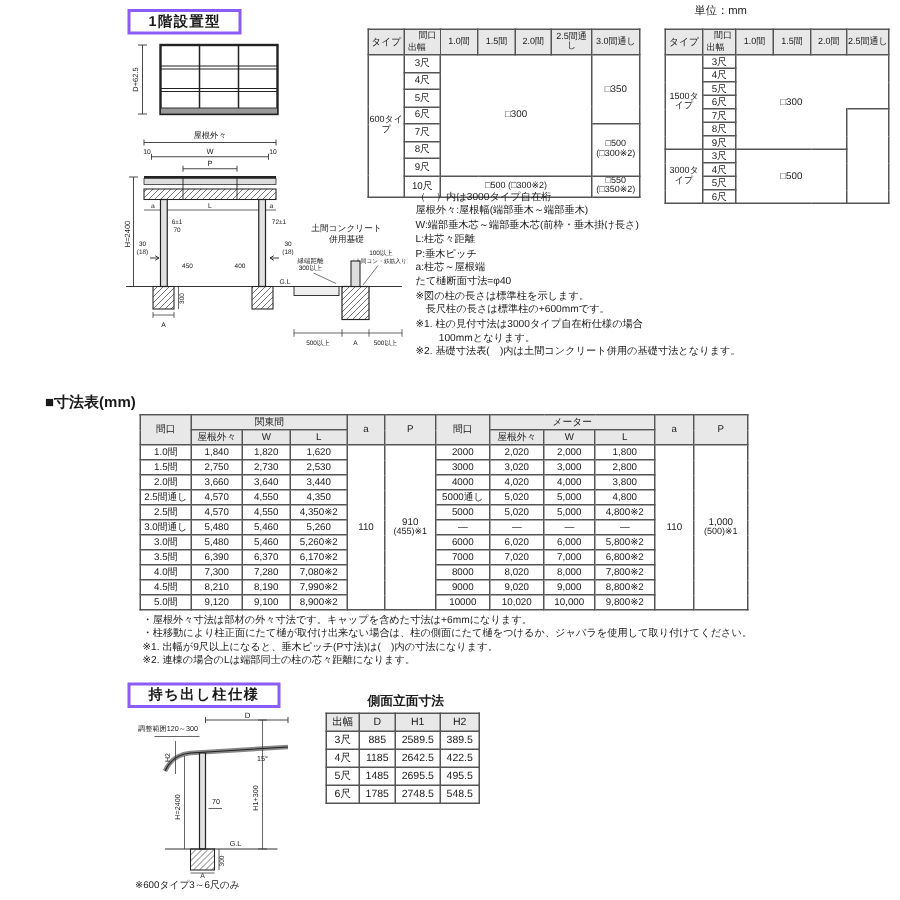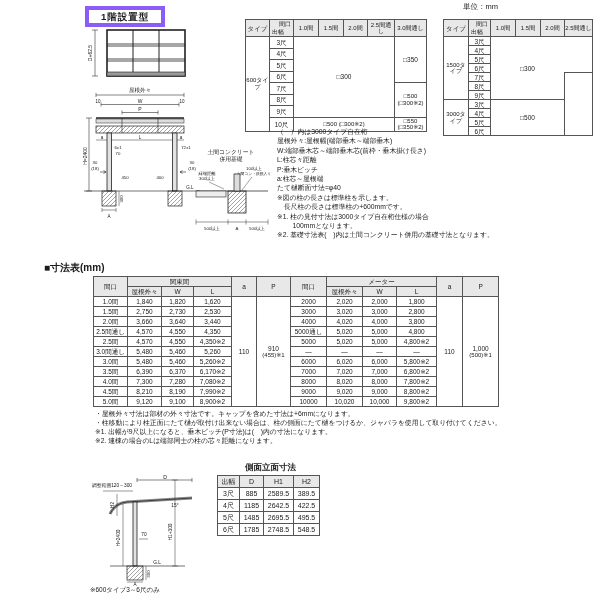--- a/index.html
+++ b/index.html
@@ -1,19 +1,19 @@
 <!DOCTYPE html>
 <html><head>
 <meta charset="utf-8">
 <style>
   html,body{margin:0;padding:0;background:#fff;}
   #page{position:relative;width:600px;height:600px;background:#ffffff;overflow:hidden;
         font-family:"Liberation Sans","DejaVu Sans",sans-serif;color:#1a1a1a;}
   .abs{position:absolute;}
-  .boxlab{border:4px solid #8b5cf6;background:#fff;font-weight:bold;font-size:9.5px;
+  .boxlab{border:2px solid #8b5cf6;background:#fff;font-weight:bold;font-size:9.5px;
           line-height:11px;padding:1px 12px;display:inline-block;letter-spacing:1px;}
   .sec-title{font-weight:bold;font-size:10px;}
   .unit{font-size:7.5px;}
   table{border-collapse:collapse;table-layout:fixed;background:#fff;}
   td{border:1px solid #555;padding:0;text-align:center;vertical-align:middle;overflow:hidden;}
   .hd td{background:#e8e8e8;}
   .ft{font-size:6.5px;line-height:7px;}
   .ft .two{font-size:6px;line-height:6.5px;}
   .ft .wrap{font-size:6px;line-height:6.5px;white-space:normal;word-break:break-all;}
   .ta tr{height:11.5px;} .ta tr.hdr{height:17px;}
@@ -299,21 +299,21 @@
     <div>P:垂木ピッチ</div>
     <div>a:柱芯～屋根端</div>
     <div>たて樋断面寸法=φ40</div>
     <div>※図の柱の長さは標準柱を示します。</div>
     <div>　長尺柱の長さは標準柱の+600mmです。</div>
     <div>※1. 柱の見付寸法は3000タイプ自在桁仕様の場合</div>
     <div>　　 100mmとなります。</div>
     <div>※2. 基礎寸法表(　)内は土間コンクリート併用の基礎寸法となります。</div>
   </div>
 
-  <div class="abs sec-title" style="left:44px;top:261px;">■寸法表(mm)</div>
+  <div class="abs sec-title" style="left:30px;top:261px;">■寸法表(mm)</div>
 
   <table class="abs mt" style="left:93px;top:276px;width:405px;">
     <colgroup>
       <col style="width:34px">
         <col style="width:34px">
         <col style="width:32px">
         <col style="width:38px">
         <col style="width:25px">
         <col style="width:34px">
       <col style="width:36px">
@@ -465,20 +465,21 @@
   </tbody>
     </table>
 
   <div class="abs notes2" style="left:95px;top:409px;width:500px;">
     <div>・屋根外々寸法は部材の外々寸法です。キャップを含めた寸法は+6mmになります。</div>
     <div>・柱移動により柱正面にたて樋が取付け出来ない場合は、柱の側面にたて樋をつけるか、ジャバラを使用して取り付けてください。</div>
     <div>※1. 出幅が9尺以上になると、垂木ピッチ(P寸法)は(　)内の寸法になります。</div>
     <div>※2. 連棟の場合のLは端部同士の柱の芯々距離になります。</div>
   </div>
 
+  <div class="abs boxlab" style="left:85px;top:455px;">持ち出し柱仕様</div>
 
   <svg class="abs" style="left:55px;top:474px;" width="150" height="112" viewBox="0 0 150 112">
     <defs>
       <pattern id="hC" width="4" height="4" patternUnits="userSpaceOnUse">
         <path d="M0,4 L4,0" stroke="#666" stroke-width="0.6"></path>
       </pattern>
     </defs>
     <g>
       <text x="57" y="13" font-size="4.8" text-anchor="middle">調整範囲120～300</text>
       <line x1="48" y1="17" x2="78" y2="17" stroke="#333" stroke-width="0.5"></line>

